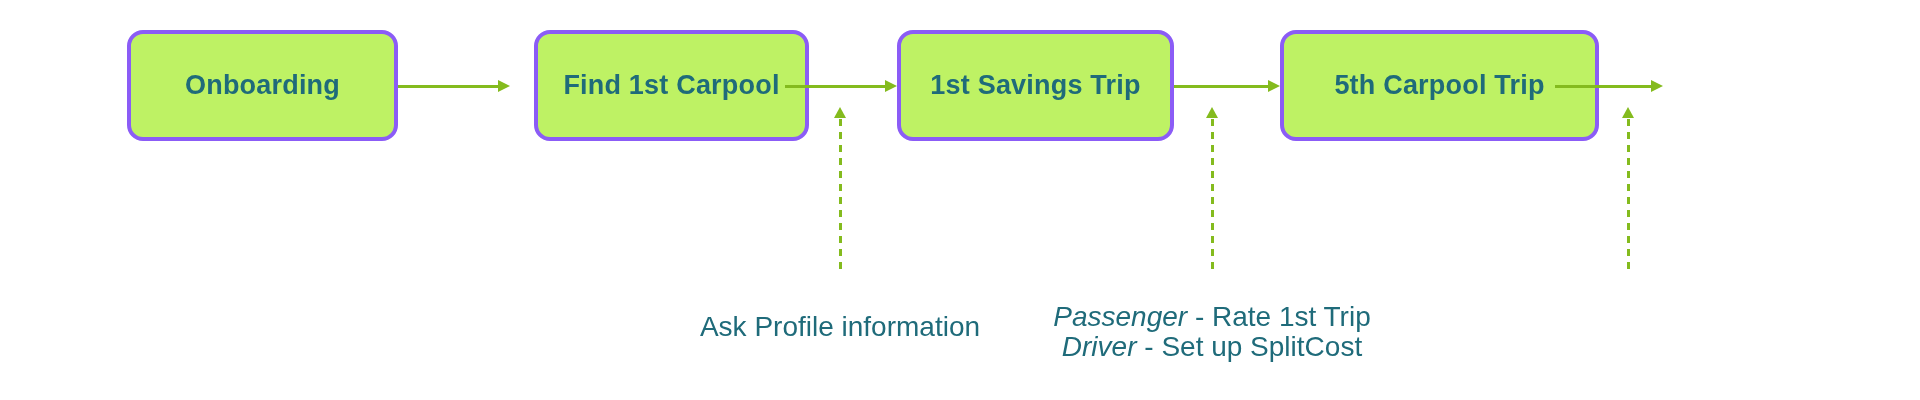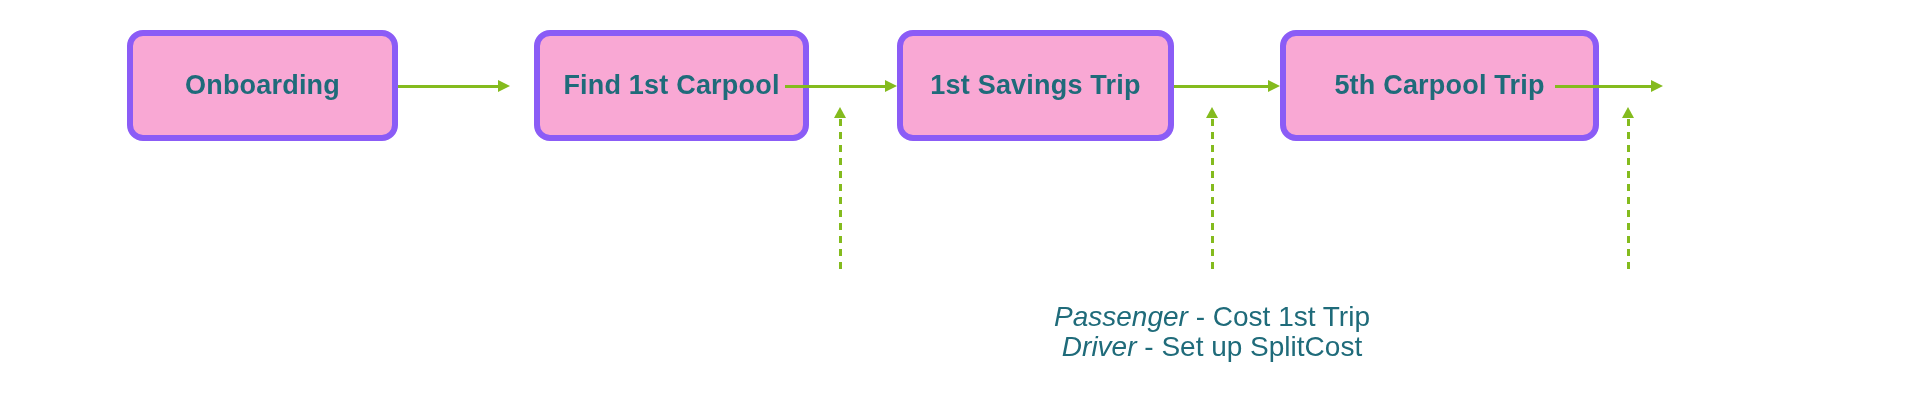--- a/index.html
+++ b/index.html
@@ -9,22 +9,22 @@
     height: 400px;
     background: #ffffff;
     font-family: "Liberation Sans", sans-serif;
     overflow: hidden;
   }
   .flow-box {
     position: absolute;
     top: 30px;
     height: 111px;
     box-sizing: border-box;
-    background: #f9a8d4;
-    border: 6px solid #8b5cf6;
+    background: #bef264;
+    border: 4px solid #8b5cf6;
     border-radius: 16px;
     display: flex;
     align-items: center;
     justify-content: center;
   }
   .flow-box .box-label {
     font-weight: bold;
     font-size: 27px;
     color: #1f6b7a;
     letter-spacing: 0.2px;
@@ -108,20 +108,23 @@
   <div class="varrow" style="left:839px;">
     <span class="head-up"></span>
   </div>
   <div class="varrow" style="left:1211px;">
     <span class="head-up"></span>
   </div>
   <div class="varrow" style="left:1627px;">
     <span class="head-up"></span>
   </div>
 
+  <div class="ann" style="left:840px; top:312px;">
+    <div><span class="it"></span><span>Ask Profile information</span></div>
+  </div>
 
   <div class="ann" style="left:1212px; top:302px;">
-    <div><span class="it">Passenger</span><span> - Cost 1st Trip</span></div>
+    <div><span class="it">Passenger</span><span> - Rate 1st Trip</span></div>
     <div><span class="it">Driver</span><span> - Set up SplitCost</span></div>
   </div>
 
 
 </div>
 
 </body></html>

